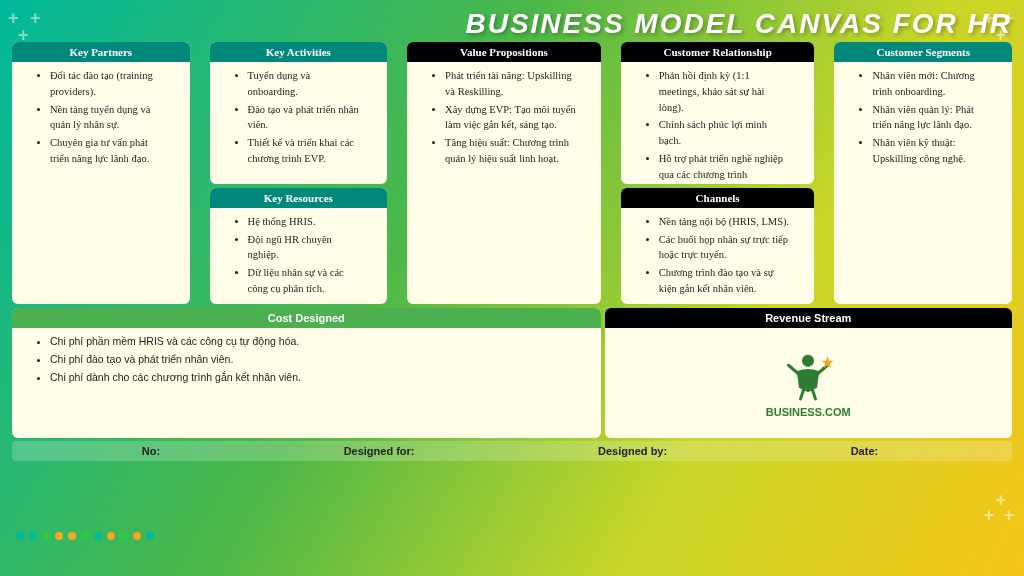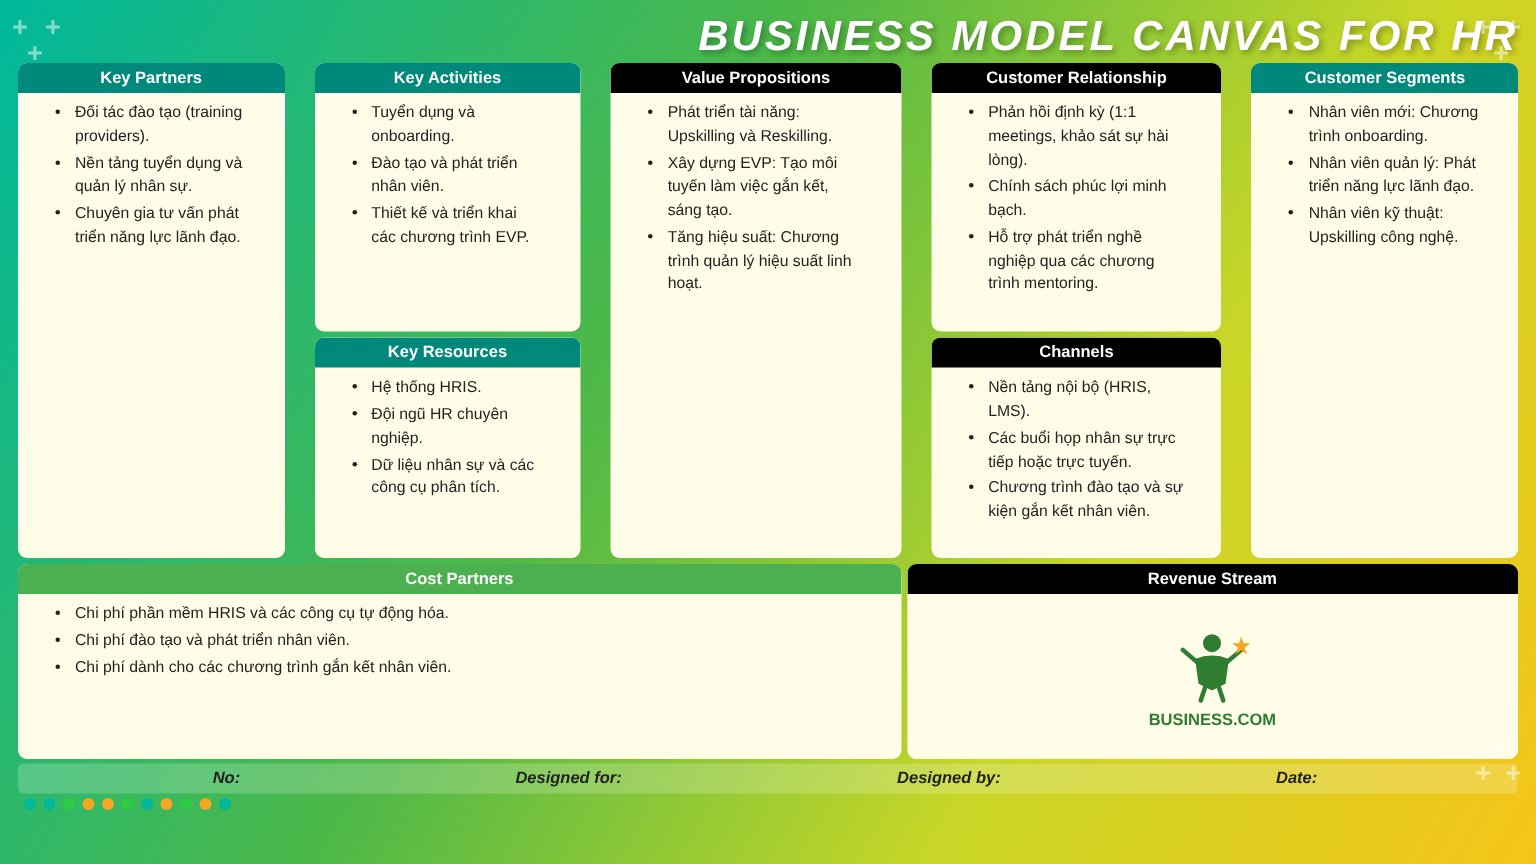--- a/index.html
+++ b/index.html
@@ -65,21 +65,22 @@
     .canvas-grid {
       display: flex;
       flex-direction: column;
       gap: 4px;
       flex: 1;
     }
 
     .top-section {
       display: flex;
       gap: 20px;
-      height: 330px;
+      height: 262px;
+      font-family: Liberation Serif, serif;
     }
 
     .bottom-section {
       display: flex;
       gap: 4px;
       height: 130px;
     }
 
     
     .cell {
@@ -163,21 +164,20 @@
       color: #333;
       background: rgba(255,255,255,0.2);
       border-radius: 4px;
       margin-top: 3px;
     }
 
     .footer-item {
       display: flex;
       gap: 4px;
       align-items: center;
-      font-style: italic;
     }
 
     .footer-label {
       font-weight: bold;
       color: #222;
     }
   </style>
 </head>
 <body>
 
@@ -294,21 +294,21 @@
             <li>Nhân viên kỹ thuật: Upskilling công nghệ.</li>
           </ul>
         </div>
       </div>
 
     </div>
 
     <div class="bottom-section">
 
       <div class="cell col-cost">
-        <div class="cell-header green">Cost Partners</div>
+        <div class="cell-header green">Cost Designed</div>
         <div class="cell-content">
           <ul>
             <li>Chi phí phần mềm HRIS và các công cụ tự động hóa.</li>
             <li>Chi phí đào tạo và phát triển nhân viên.</li>
             <li>Chi phí dành cho các chương trình gắn kết nhân viên.</li>
           </ul>
         </div>
       </div>
 
       <div class="cell col-revenue">

